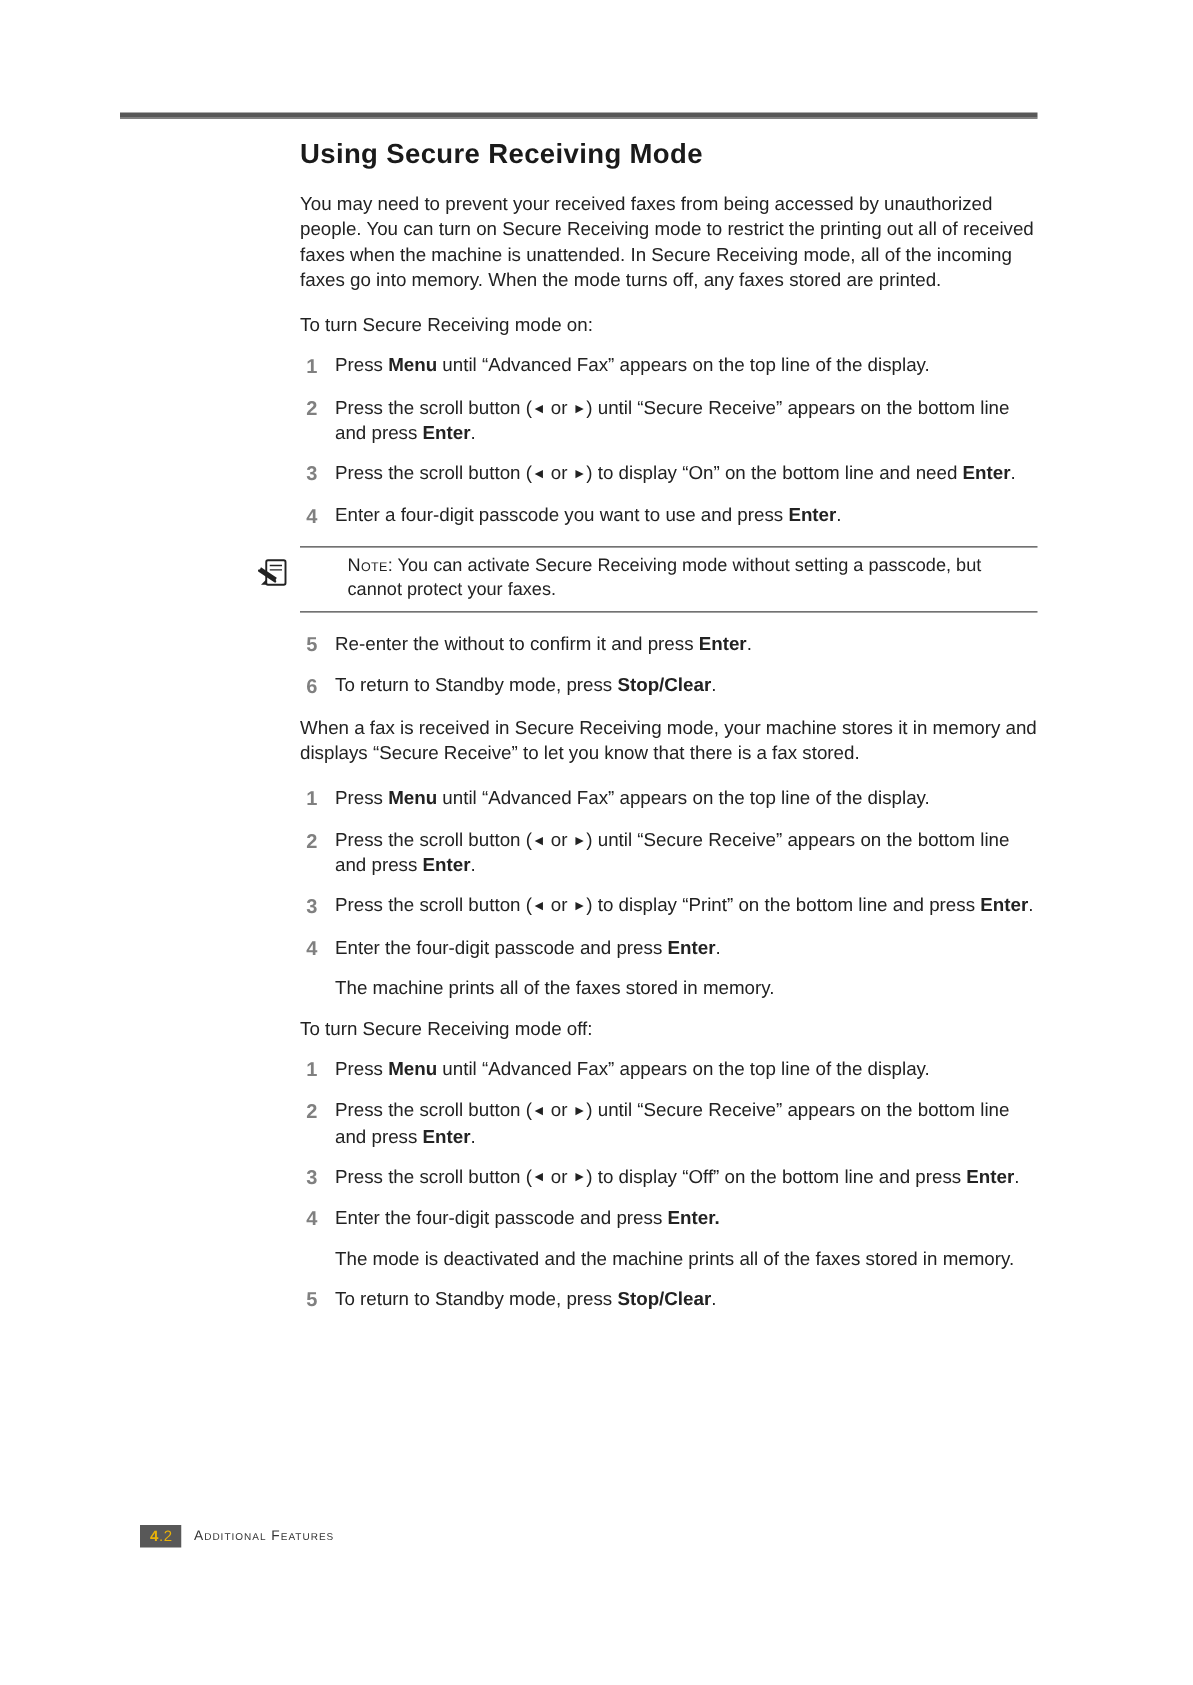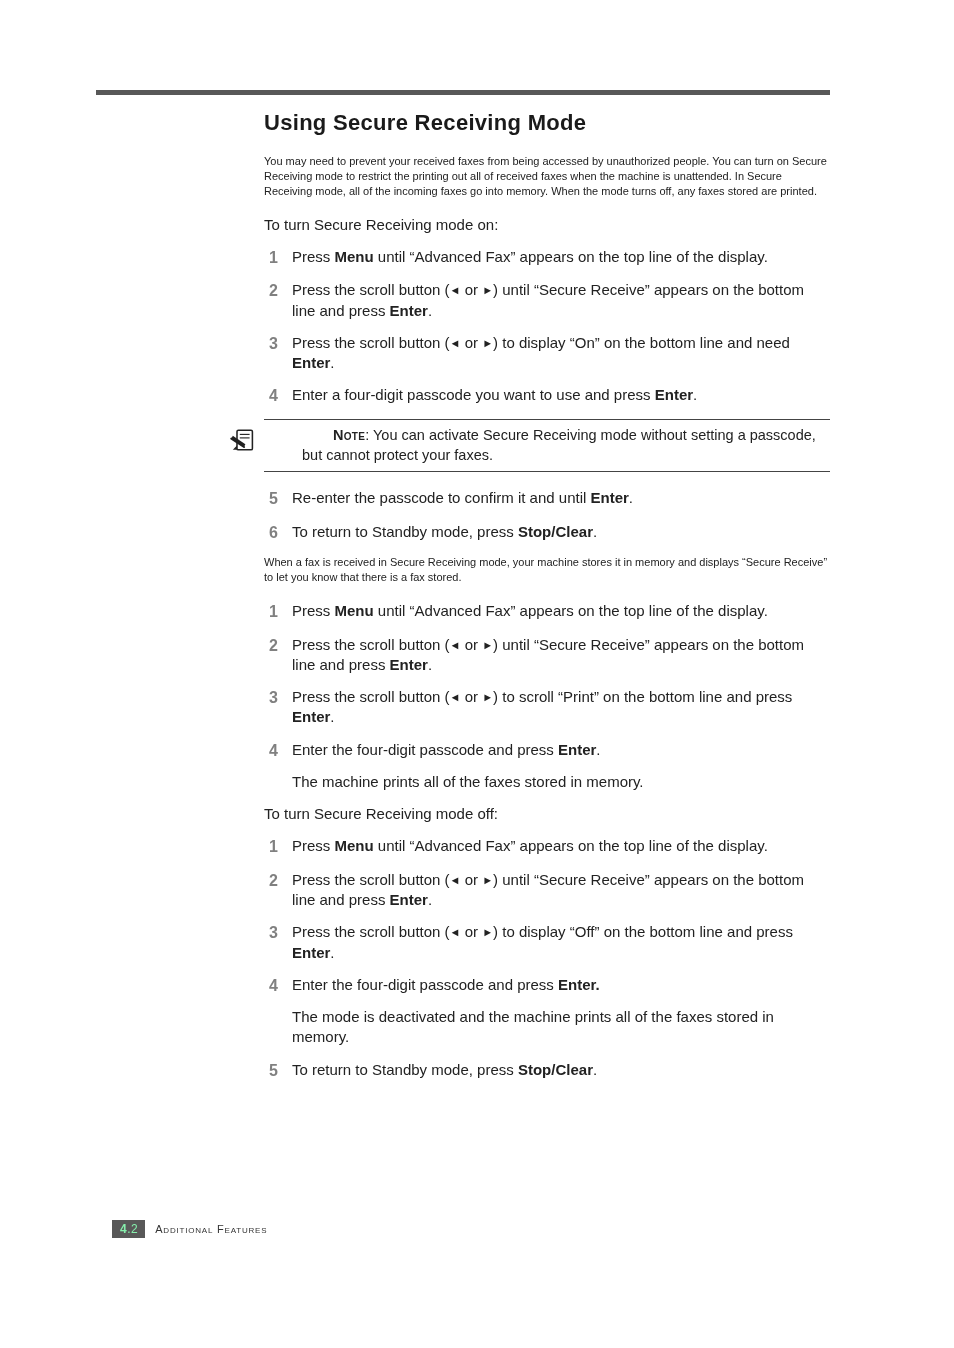--- a/index.html
+++ b/index.html
@@ -1,35 +1,35 @@
 <!DOCTYPE html>
 <html><head>
 <meta charset="utf-8">
 <style>
   * { box-sizing: border-box; margin: 0; padding: 0; }
   html, body { width: 954px; background: #fff; font-family: Verdana, Geneva, sans-serif; color: #222; }
-  .page { position: relative; width: 954px; height: 1348px; padding: 86px 124px 0 108px; }
+  .page { position: relative; width: 954px; height: 1348px; padding: 86px 124px 0 84px; }
   .header-rule { position: absolute; left: 96px; right: 124px; top: 90px; height: 4px; background: #585858; }
   .header-rule::after { content: ""; position: absolute; left: 0; top: 4px; width: 100%; height: 1px; background: #585858; }
   .content { margin-left: 156px; margin-top: 24px; }
   h1 { font-size: 22px; font-weight: 700; margin-bottom: 18px; color: #1a1a1a; letter-spacing: 0.3px; }
-  p.para { font-size: 11px; line-height: 1.35; margin-bottom: 16px; font-weight: 400; }
+  p.para { font-size: 15px; line-height: 1.35; margin-bottom: 16px; font-weight: 400; }
   p.lead { font-size: 15px; line-height: 1.35; margin-bottom: 12px; }
   ol { list-style: none; }
   li.step { display: flex; gap: 14px; margin-bottom: 12px; font-size: 15px; line-height: 1.35; }
   li.step .num { color: #808080; font-weight: 700; font-size: 16px; min-width: 14px; text-align: right; }
   li.step .body { flex: 1; }
   li.step .body .sub { margin-top: 12px; }
   b { font-weight: 700; }
   .tri { display: inline-block; font-size: 11px; vertical-align: 1px; }
   .note-block { position: relative; border-top: 1px solid #444; border-bottom: 1px solid #444; padding: 6px 0 6px 38px; margin: 8px 0 16px 0; font-size: 14.5px; line-height: 1.35; }
   .note-icon { position: absolute; left: -34px; top: 6px; width: 28px; height: 28px; }
-  .smallcaps { font-variant: small-caps; font-weight: 700; letter-spacing: 0.3px; margin-left: 31px; }
+  .smallcaps { font-variant: small-caps; font-weight: 400; letter-spacing: 0.3px; }
   .footer { position: absolute; left: 112px; bottom: 110px; display: flex; align-items: center; gap: 10px; }
-  .footer-badge { background: #585858; color: #86efac; font-size: 12px; font-weight: 700; padding: 2px 7px 2px 8px; letter-spacing: 0.5px; }
+  .footer-badge { background: #585858; color: #eab308; font-size: 12px; font-weight: 700; padding: 2px 7px 2px 8px; letter-spacing: 0.5px; }
   .footer-badge .dot { font-weight: 400; }
   .footer-text { font-size: 11px; letter-spacing: 0.8px; color: #333; font-variant: small-caps; }
 </style>
 </head>
 <body>
 
 <div class="page">
   <div class="header-rule"></div>
 
   <div class="content">
@@ -76,21 +76,21 @@
         <line x1="14" y1="12" x2="28" y2="12" stroke="#222" stroke-width="1.6"></line>
         <line x1="14" y1="17" x2="28" y2="17" stroke="#222" stroke-width="1.6"></line>
       </svg>
       <span class="smallcaps">Note</span><span>: You can activate Secure Receiving mode without setting a passcode, but cannot protect your faxes.</span>
     </div>
 
     <ol>
       <li class="step">
         <span class="num">5</span>
         <span class="body">
-          <span>Re-enter the passcode to confirm it and until </span><b>Enter</b><span>.</span>
+          <span>Re-enter the without to confirm it and press </span><b>Enter</b><span>.</span>
         </span>
       </li>
       <li class="step">
         <span class="num">6</span>
         <span class="body">
           <span>To return to Standby mode, press </span><b>Stop/Clear</b><span>.</span>
         </span>
       </li>
     </ol>
 
@@ -106,21 +106,21 @@
       </li>
       <li class="step">
         <span class="num">2</span>
         <span class="body">
           <span>Press the scroll button (</span><span class="tri">◄</span><span> or </span><span class="tri">►</span><span>) until “Secure Receive” appears on the bottom line and press </span><b>Enter</b><span>.</span>
         </span>
       </li>
       <li class="step">
         <span class="num">3</span>
         <span class="body">
-          <span>Press the scroll button (</span><span class="tri">◄</span><span> or </span><span class="tri">►</span><span>) to scroll “Print” on the bottom line and press </span><b>Enter</b><span>.</span>
+          <span>Press the scroll button (</span><span class="tri">◄</span><span> or </span><span class="tri">►</span><span>) to display “Print” on the bottom line and press </span><b>Enter</b><span>.</span>
         </span>
       </li>
       <li class="step">
         <span class="num">4</span>
         <span class="body">
           <span>Enter the four-digit passcode and press </span><b>Enter</b><span>.</span>
           <div class="sub">The machine prints all of the faxes stored in memory.</div>
         </span>
       </li>
     </ol>

